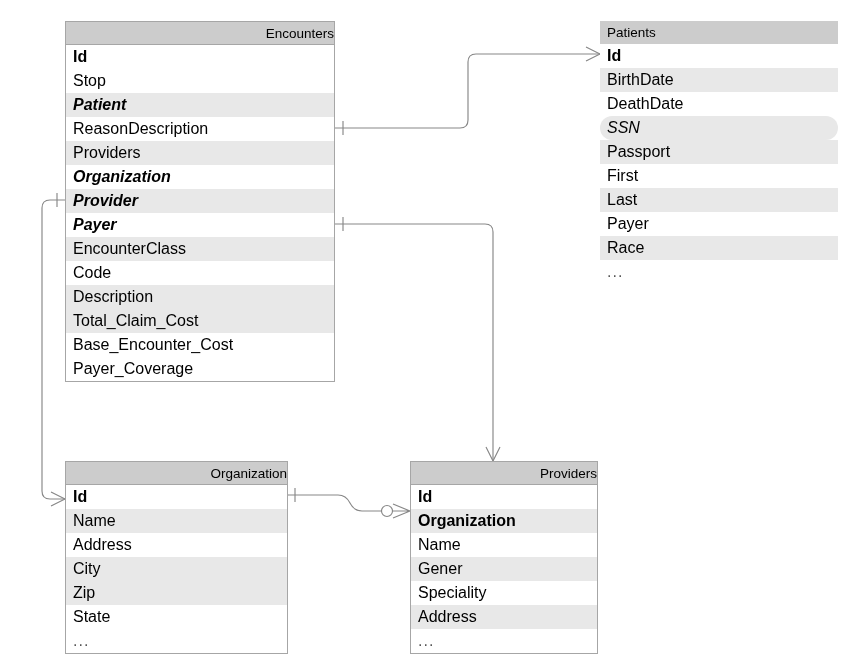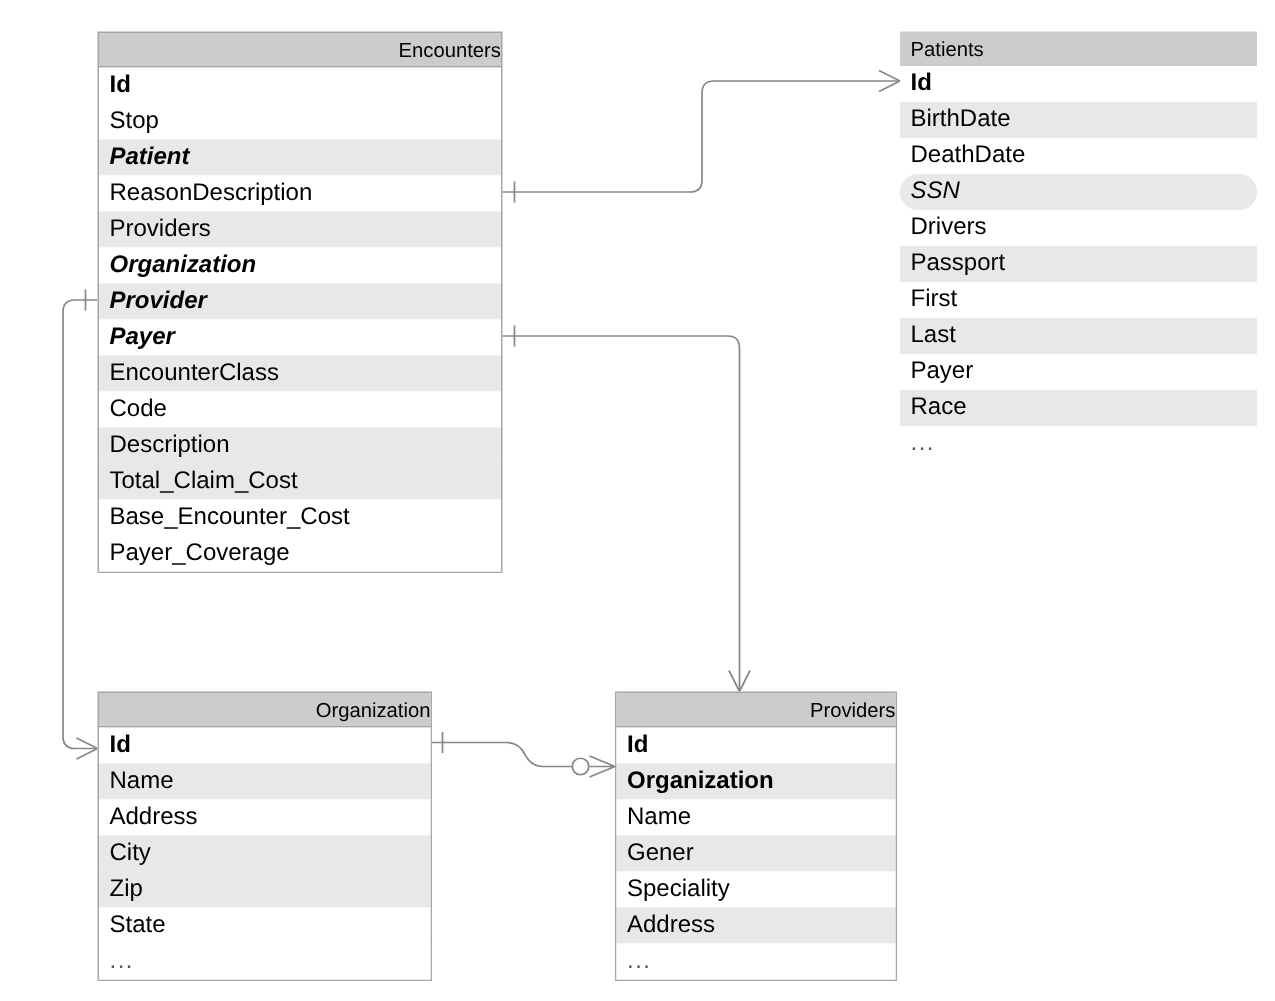--- a/index.html
+++ b/index.html
@@ -128,21 +128,20 @@
     <div class="attr">Base_Encounter_Cost</div>
     <div class="attr">Payer_Coverage</div>
   </div>
 
   <div class="entity" style="left:600px; top:21px; width:238px;">
     <div class="entity-header">Patients</div>
     <div class="attr pk">Id</div>
     <div class="attr shaded">BirthDate</div>
     <div class="attr">DeathDate</div>
     <div class="attr it shaded">SSN</div>
-    <div class="attr">Drivers</div>
     <div class="attr shaded">Passport</div>
     <div class="attr">First</div>
     <div class="attr shaded">Last</div>
     <div class="attr">Payer</div>
     <div class="attr shaded">Race</div>
     <div class="attr ellipsis">...</div>
   </div>
 
   <div class="entity bordered" style="left:65px; top:461px; width:223px;">
     <div class="entity-header">Organization</div>

